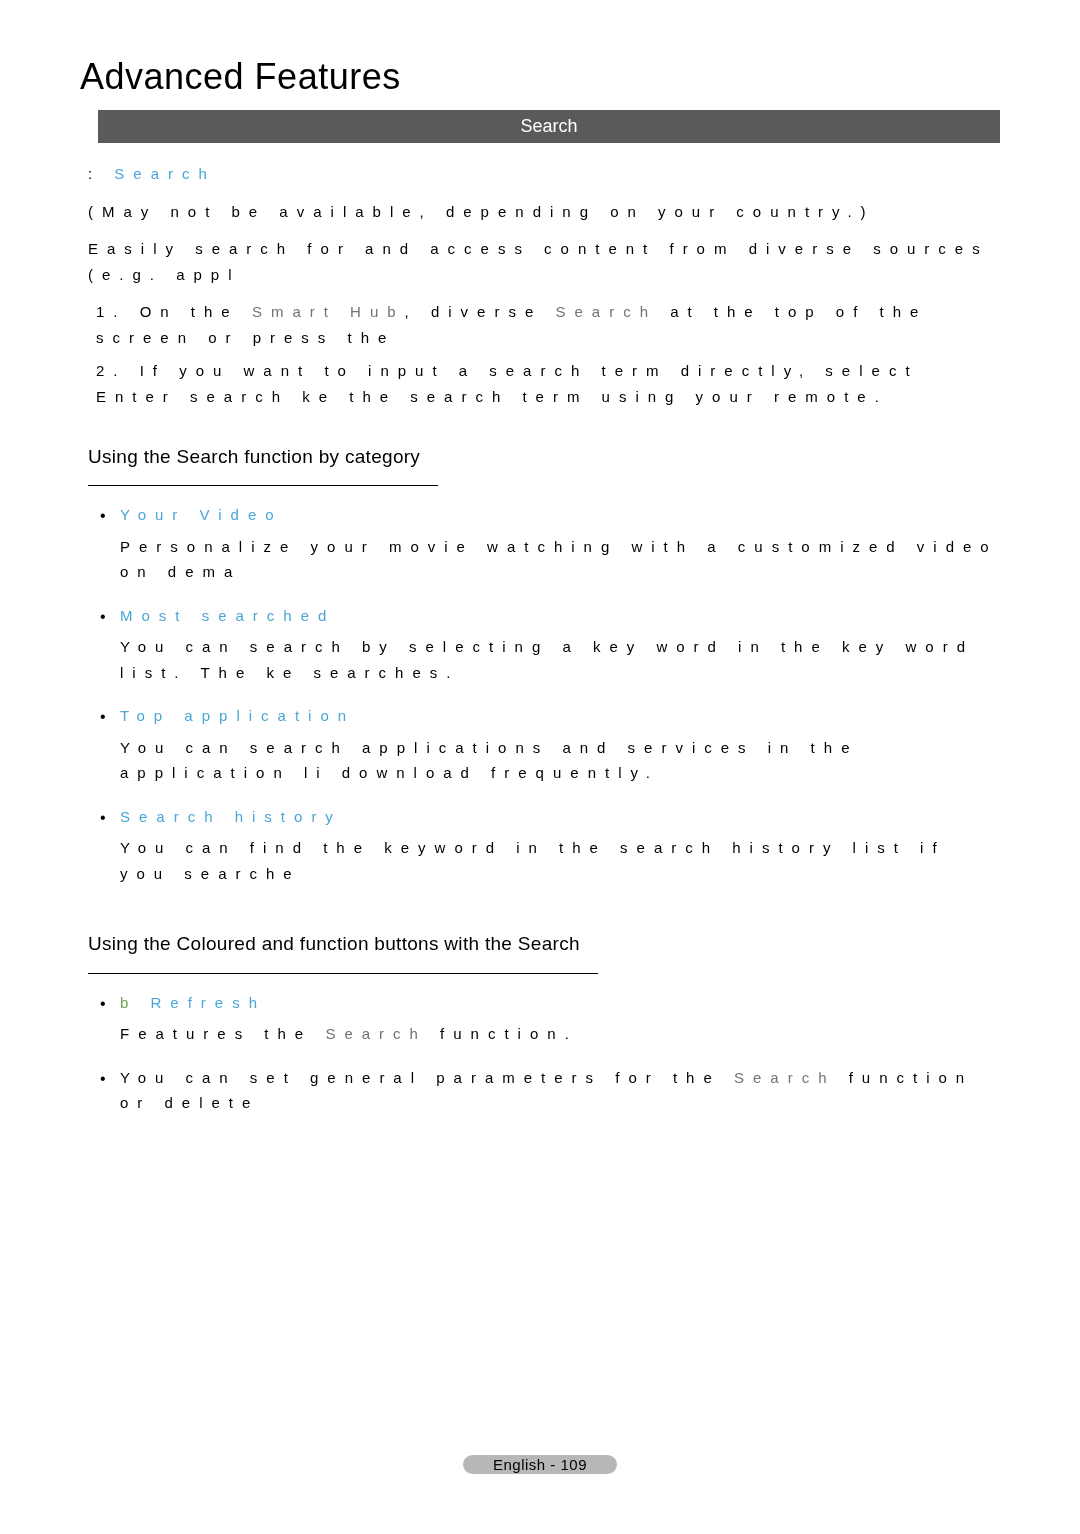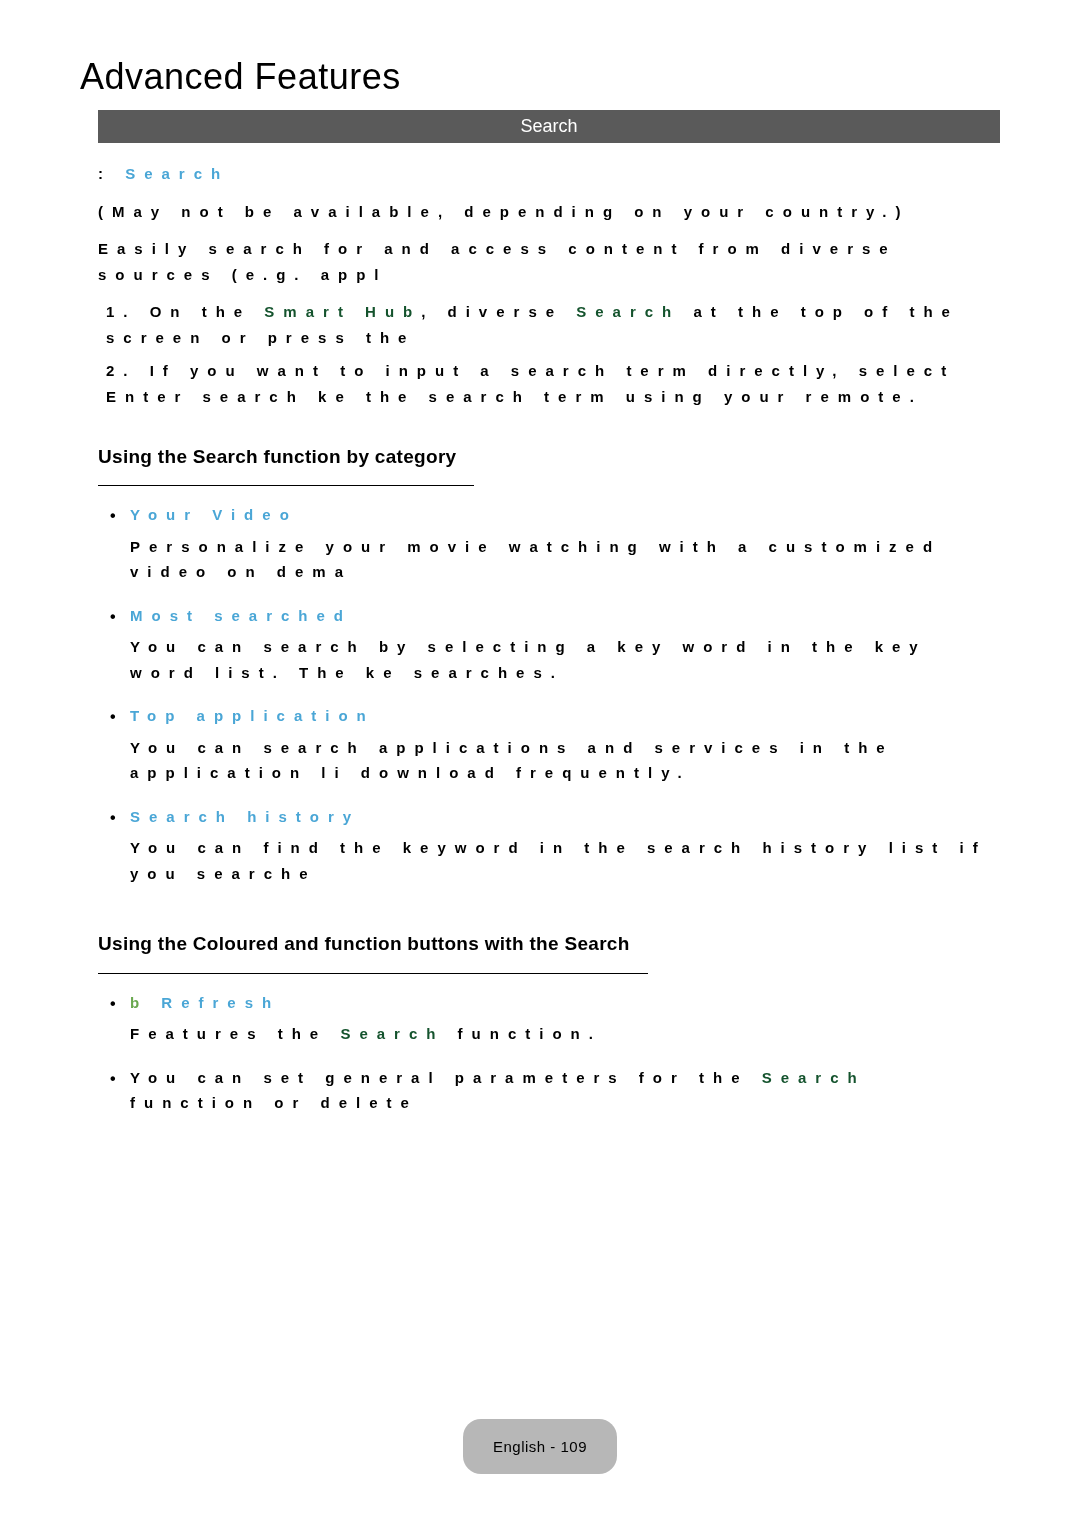--- a/index.html
+++ b/index.html
@@ -20,32 +20,31 @@
   }
   .section-bar {
     background: #5a5a5a;
     color: #fff;
     text-align: center;
     padding: 6px 0;
     font-size: 18px;
     margin: 0 0 18px 18px;
   }
   .content {
-    margin-left: 18px;
+    margin-left: 8px;
     font-size: 15px;
     line-height: 1.7;
     letter-spacing: 9px;
-    font-weight: bold;
   }
   .intro-label { color: #4aa6d6; }
   .intro-line { margin-bottom: 12px; }
   .step-list { margin: 8px 0 8px 8px; }
   .step-item { margin-bottom: 8px; }
   .step-sub { margin-left: 40px; margin-top: 10px; margin-bottom: 20px; }
-  .hl { color: #14532d; }
+  .hl { color: #737373; }
   .subheading {
     font-size: 19px;
     letter-spacing: 0.3px;
     display: inline-block;
     border-bottom: 1px solid #000;
     padding-right: 18px;
     padding-bottom: 12px;
     margin: 24px 0 16px 0;
   }
   .bullets { list-style: none; margin-left: 6px; }
@@ -63,21 +62,21 @@
     position: absolute;
     bottom: 60px;
     left: 0; right: 0;
     display: flex;
     justify-content: center;
   }
   .footer-pill {
     background: #b7b7b7;
     color: #000;
     border-radius: 18px;
-    padding: 19px 30px;
+    padding: 1px 30px;
     font-size: 15px;
     letter-spacing: 0.5px;
   }
 </style>
 </head>
 <body>
 
 <h1 class="page-title">Advanced Features</h1>
 
 <div class="section-bar">Search</div>

